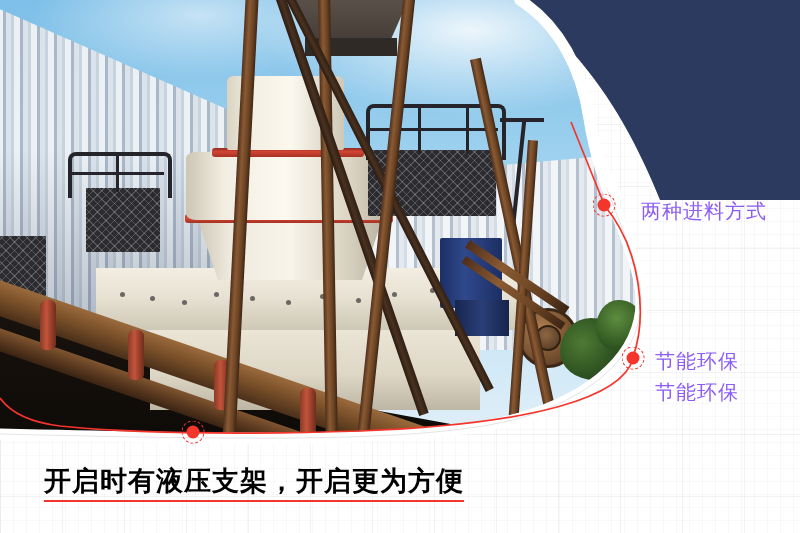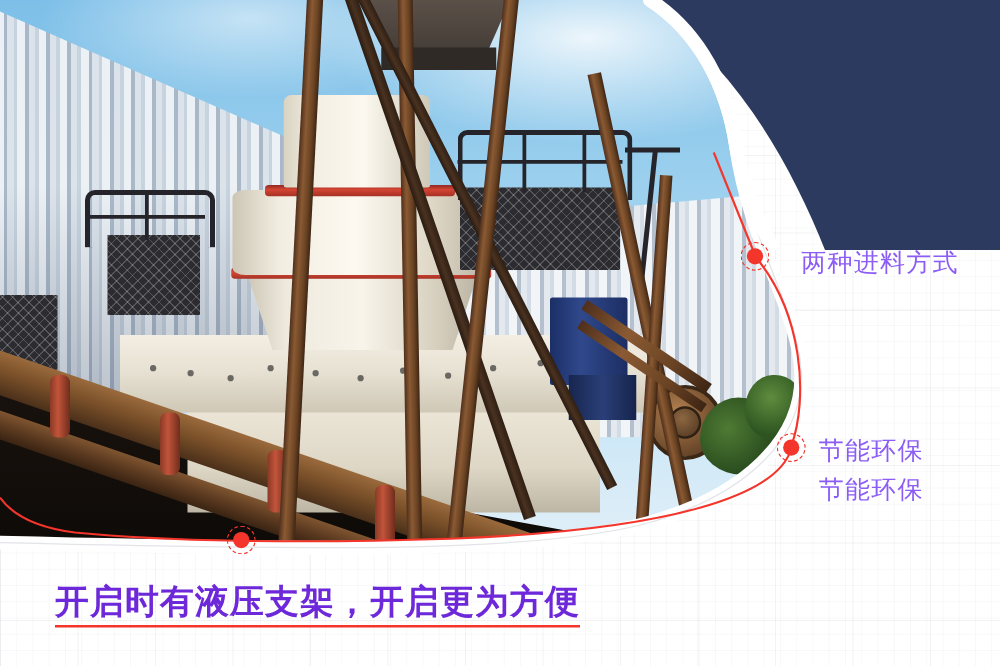--- a/index.html
+++ b/index.html
@@ -412,21 +412,21 @@
     letter-spacing: 1px;
   }
   #feat-1 { left: 641px; top: 196px; }
   #feat-2 { left: 655px; top: 346px; }
 
   
   .caption {
     position: absolute;
     left: 44px;
     top: 468px;
-    color: #6d28d9;
+    color: #000000;
     font-size: 27px;
     font-weight: bold;
     letter-spacing: 1px;
     white-space: nowrap;
     border-bottom: 2px solid #f4352b;
     padding-bottom: 5px;
     line-height: 1;
   }
 </style>
 </head>

